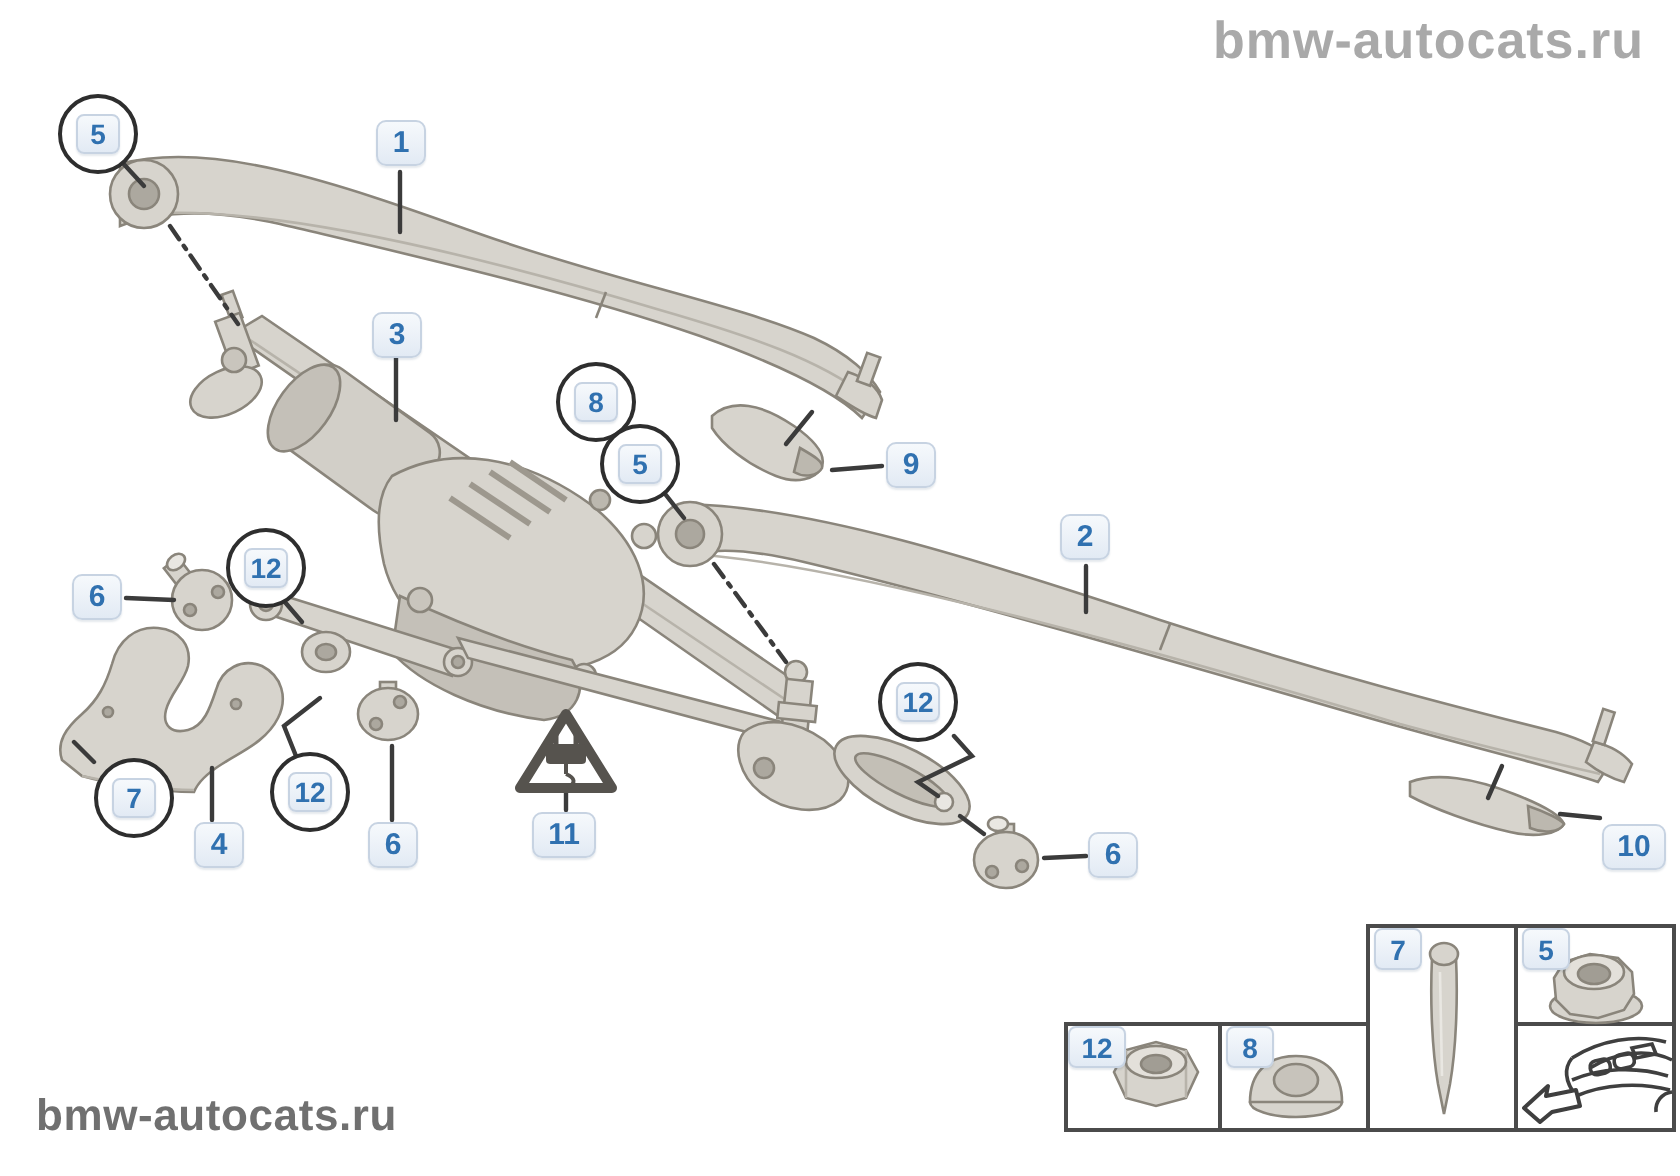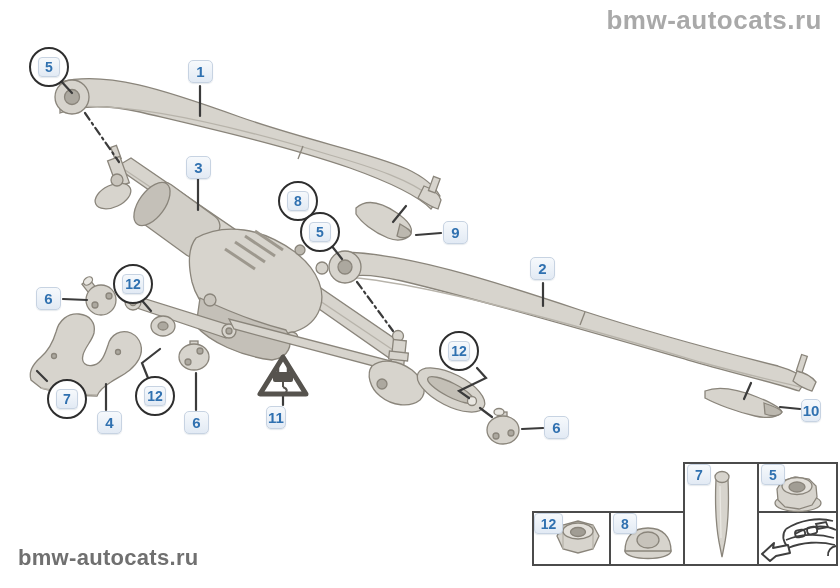--- a/index.html
+++ b/index.html
@@ -5,21 +5,21 @@
   html,body{margin:0;padding:0;background:#fff;}
   #stage{position:relative;width:840px;height:588px;background:#ffffff;overflow:hidden;
          font-family:"Liberation Sans",sans-serif;}
   #artwork{position:absolute;left:0;top:0;}
   .badge{position:absolute;box-sizing:border-box;width:25px;height:23px;
          display:flex;align-items:center;justify-content:center;
          background:linear-gradient(#f6f9fc,#e2eaf4);
          border:1px solid #c7d3e2;border-radius:5px;
          color:#3071b0;font-weight:bold;font-size:15px;line-height:1;
          box-shadow:0 1px 1px rgba(40,70,110,.12);}
-  .badge.wide{width:20px;}
+  .badge.wide{width:32px;}
   .circ{position:absolute;box-sizing:border-box;width:40px;height:40px;
         border:2.4px solid #2e2e2e;border-radius:50%;background:#fff;
         display:flex;align-items:center;justify-content:center;}
   .circ .inner{position:static;width:22px;height:20px;font-size:14px;border-radius:4px;}
   .legend-badge{width:24px;height:21px;font-size:14px;border-radius:4px;}
   .legend-badge.wide{width:29px;}
   .wm-top{position:absolute;top:5px;right:18px;font-size:26px;font-weight:bold;
           color:#a9a9a9;letter-spacing:.5px;}
   .wm-bottom{position:absolute;top:545px;left:18px;font-size:22px;font-weight:bold;
              color:#707070;letter-spacing:.3px;}
@@ -234,21 +234,21 @@
 
   <div class="badge" style="left:188px;top:60px">1</div>
   <div class="badge" style="left:186px;top:156px">3</div>
   <div class="badge" style="left:443px;top:221px">9</div>
   <div class="badge" style="left:530px;top:257px">2</div>
   <div class="badge" style="left:36px;top:287px">6</div>
   <div class="badge" style="left:97px;top:411px">4</div>
   <div class="badge" style="left:184px;top:411px">6</div>
   <div class="badge wide" style="left:266px;top:406px">11</div>
   <div class="badge" style="left:544px;top:416px">6</div>
-  <div class="badge wide" style="left:801px;top:399px">10</div>
+  <div class="badge wide" style="left:801px;top:412px">10</div>
 
   <div class="circ" style="left:29px;top:47px">
       <span class="badge inner">5</span>
     </div>
   <div class="circ" style="left:278px;top:181px">
       <span class="badge inner">8</span>
     </div>
   <div class="circ" style="left:300px;top:212px">
       <span class="badge inner">5</span>
     </div>

